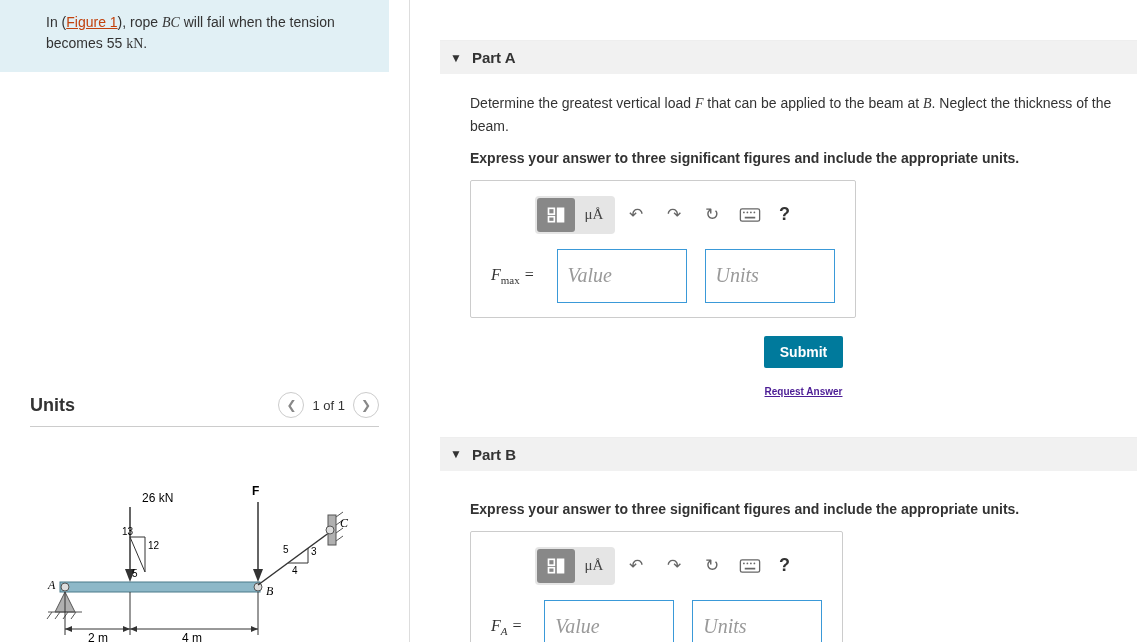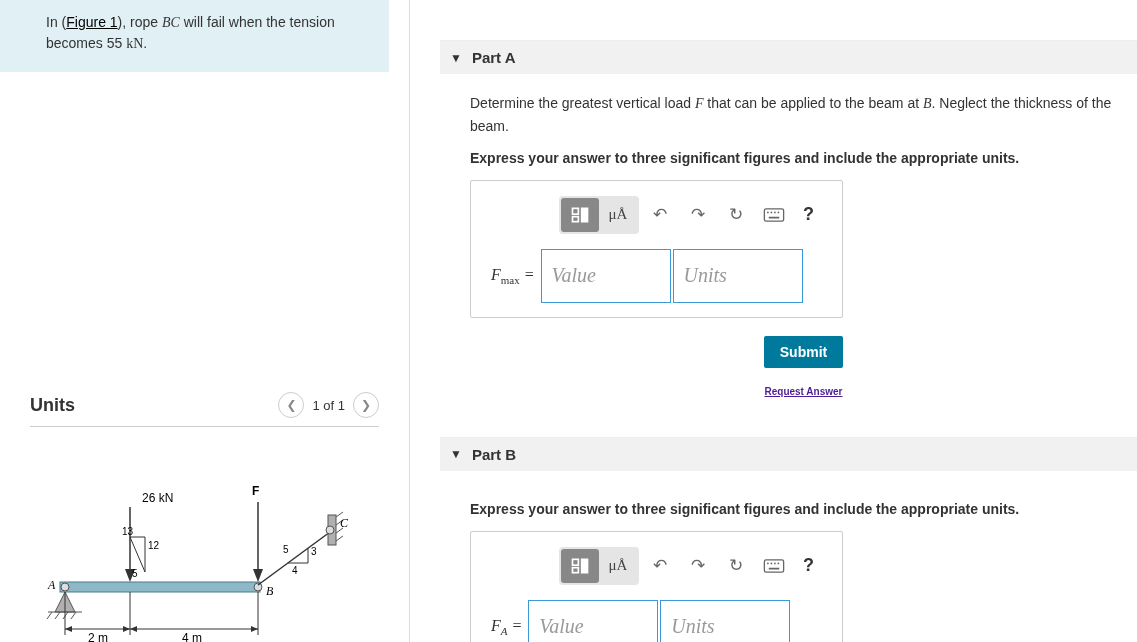--- a/index.html
+++ b/index.html
@@ -2,21 +2,21 @@
 <html><head>
 <meta charset="utf-8">
 <style>
   * { box-sizing: border-box; margin: 0; padding: 0; }
   body { font-family: Arial, Helvetica, sans-serif; font-size: 14px; color: #333; background: #fff; width: 1137px; }
   .container { display: flex; }
   .left-col { width: 410px; padding: 0 0 0 0; border-right: 1px solid #ddd; }
   .right-col { flex: 1; padding: 0 0 0 30px; }
 
   .intro-box { background: #e1f0f5; padding: 12px 20px 18px 46px; margin-right: 20px; font-size: 14px; line-height: 1.5; }
-  .intro-box a { color: #000000; text-decoration: underline; }
+  .intro-box a { color: #c2410c; text-decoration: underline; }
   .ital { font-style: italic; font-family: 'Times New Roman', serif; }
   .units-up { font-family: 'Times New Roman', serif; }
 
   .figure-section { padding: 0 30px; margin-top: 320px; }
   .figure-header { display: flex; align-items: center; justify-content: space-between; padding-bottom: 8px; border-bottom: 1px solid #ccc; }
   .figure-title { font-size: 18px; font-weight: bold; }
   .figure-nav { display: flex; align-items: center; gap: 8px; font-size: 13px; }
   .nav-btn { width: 26px; height: 26px; border: 1px solid #ccc; border-radius: 50%; display: flex; align-items: center; justify-content: center; color: #888; cursor: pointer; background: #fff; font-size: 12px;}
   .figure-img { margin-top: 50px; position: relative; height: 170px; }
 
@@ -24,29 +24,29 @@
   .part-header:first-of-type { margin-top: 40px; }
   .part-caret { font-size: 12px; }
   .part-title { font-weight: bold; font-size: 15px; }
 
   .part-body { padding: 18px 0 0 30px; }
   .question-text { font-size: 14px; line-height: 1.6; }
   .question-text .ital { font-style: italic; font-family:'Times New Roman',serif; }
   .instr { font-weight: bold; margin-top: 12px; font-size: 14px; }
 
   .answer-box { border: 1px solid #ccc; padding: 14px 20px; margin-top: 14px; display: inline-block; min-width: 370px; border-radius:2px;}
-  .toolbar { display: flex; align-items: center; gap: 4px; height: 40px; margin-left: 68px; margin-bottom: 14px; }
+  .toolbar { display: flex; align-items: center; gap: 4px; height: 40px; margin-left: 44px; margin-bottom: 14px; }
   .tb-group { display: flex; background: #e5e5e5; border-radius: 4px; padding:2px;}
   .tb-btn { width: 38px; height: 34px; display: flex; align-items: center; justify-content: center; cursor: pointer; color:#444; font-size:15px; border-radius:3px; position:relative;}
   .tb-btn.active { background: #888; color:#fff;}
   .tb-btn svg { width:20px; height:20px; }
   .tb-plain { width:34px; height:34px; display:flex; align-items:center; justify-content:center; cursor:pointer; color:#666; font-size:17px;}
   .tb-help { font-size:18px; font-weight:bold; color:#333; cursor:pointer; padding:0 8px;}
 
-  .input-row { display: flex; align-items: center; gap: 2px; }
+  .input-row { display: flex; align-items: center; gap: 18px; }
   .var-label { font-family: 'Times New Roman', serif; font-style: italic; font-size: 16px; padding-right:4px;}
   .var-label sub { font-size:11px; font-style:normal;}
   .value-input, .units-input { border: 1px solid #3a99d8; height: 54px; padding: 0 10px; font-family: 'Times New Roman', serif; font-style: italic; font-size: 20px; color: #888; background:#fff; outline:none;}
   .value-input { width: 130px; }
   .units-input { width: 130px; }
   .value-input::placeholder, .units-input::placeholder { color:#999; font-style:italic;}
 
   .actions { margin-top: 18px; display:flex; align-items:center; gap: 18px; padding-left:30px;flex-direction:column;}
   .submit-btn { background: #007a9c; color: #fff; border: none; padding: 8px 16px; font-size: 14px; cursor: pointer; font-weight:bold; border-radius:2px;}
   .request-link { color: #4c1d95; font-size: 10px; font-weight:bold; text-decoration: underline; cursor: pointer; }

